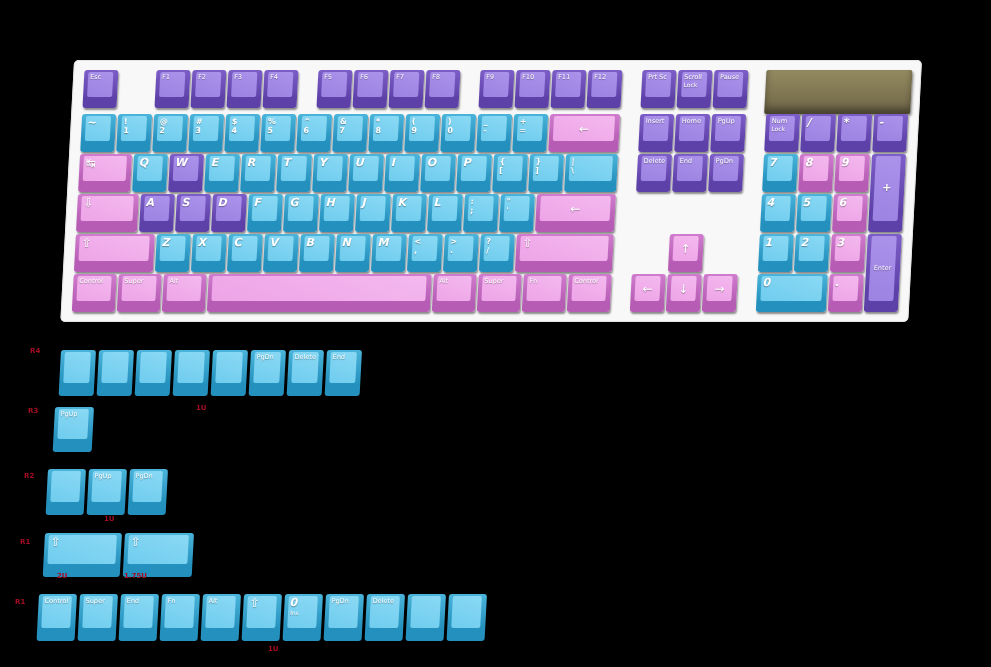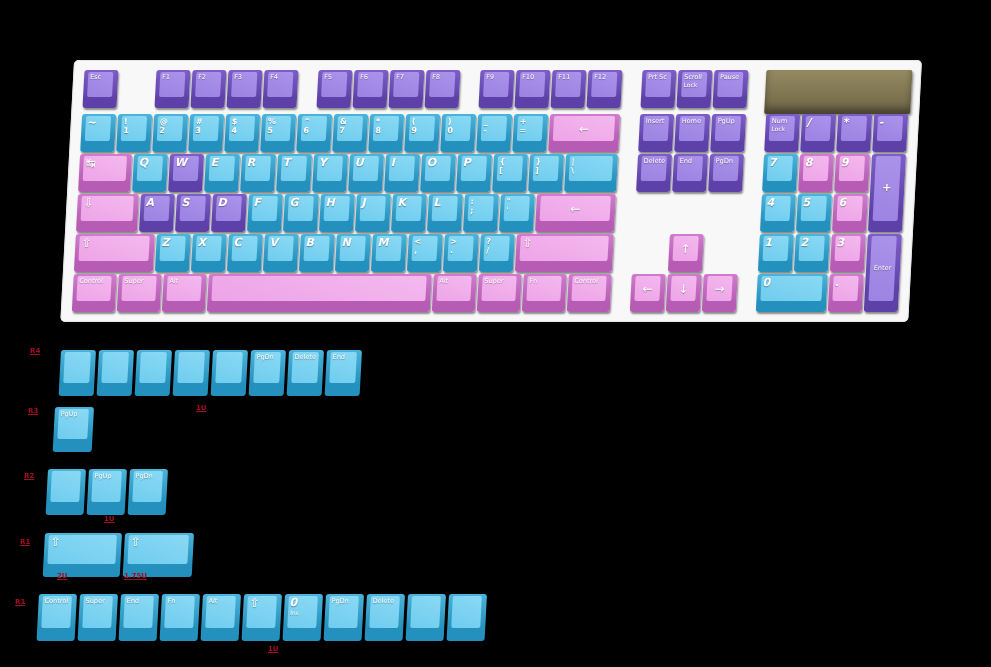--- a/index.html
+++ b/index.html
@@ -22,21 +22,21 @@
   .lg-big{display:block;font-size:11px;font-weight:700;line-height:1.1;font-style:italic;}
   .lg-ch{display:block;font-size:8px;font-weight:700;line-height:1.15;}
   .lg-sm{display:block;font-size:6.5px;line-height:1.3;}
   .lg-xs{display:block;font-size:6px;line-height:1.2;}
   .badge{position:absolute;border-radius:2px;
          background:linear-gradient(180deg,var(--badge-top),var(--badge-side));
          box-shadow:inset 0 -6px 7px rgba(0,0,0,.35), 1px 2px 3px rgba(0,0,0,.55);}
   .xgroup{position:absolute;transform:skewX(-3deg);transform-origin:0 0;}
   .xgroup .key{box-shadow:1px 2px 3px rgba(0,0,0,.55);}
   .xgroup .kt{bottom:13px;}
-  .ann{position:absolute;color:var(--label,#a50d22);font-size:7px;font-weight:700;line-height:1;text-decoration:underline;}
+  .ann{position:absolute;color:var(--label,#a50d22);font-size:7px;font-weight:700;line-height:1;}
 </style>
 </head>
 <body>
 
 <div class="canvas" id="canvas" style="--canvas: #000000; --case: #f8f8f8; --label: #a50d22; --purple-top: #9c82e2; --purple-top-l: #ab92ea; --purple-side: #5e41a8; --purple-side-l: #7d5ec8; --blue-top: #6fccee; --blue-top-l: #8ad9f4; --blue-side: #2490bd; --blue-side-l: #4ab4da; --pink-top: #eda4e7; --pink-top-l: #f4b8ee; --pink-side: #b65cb4; --pink-side-l: #d07cce; --badge-top: #948a60; --badge-side: #6e6547;">
   <div class="kb-case" id="kbcase">
       <div class="key c-purple" style="left: 11px; top: 10px; width: 34px; height: 38px;">
         <div class="kt">
           <span class="l1 lg-sm">Esc</span>
         </div>

